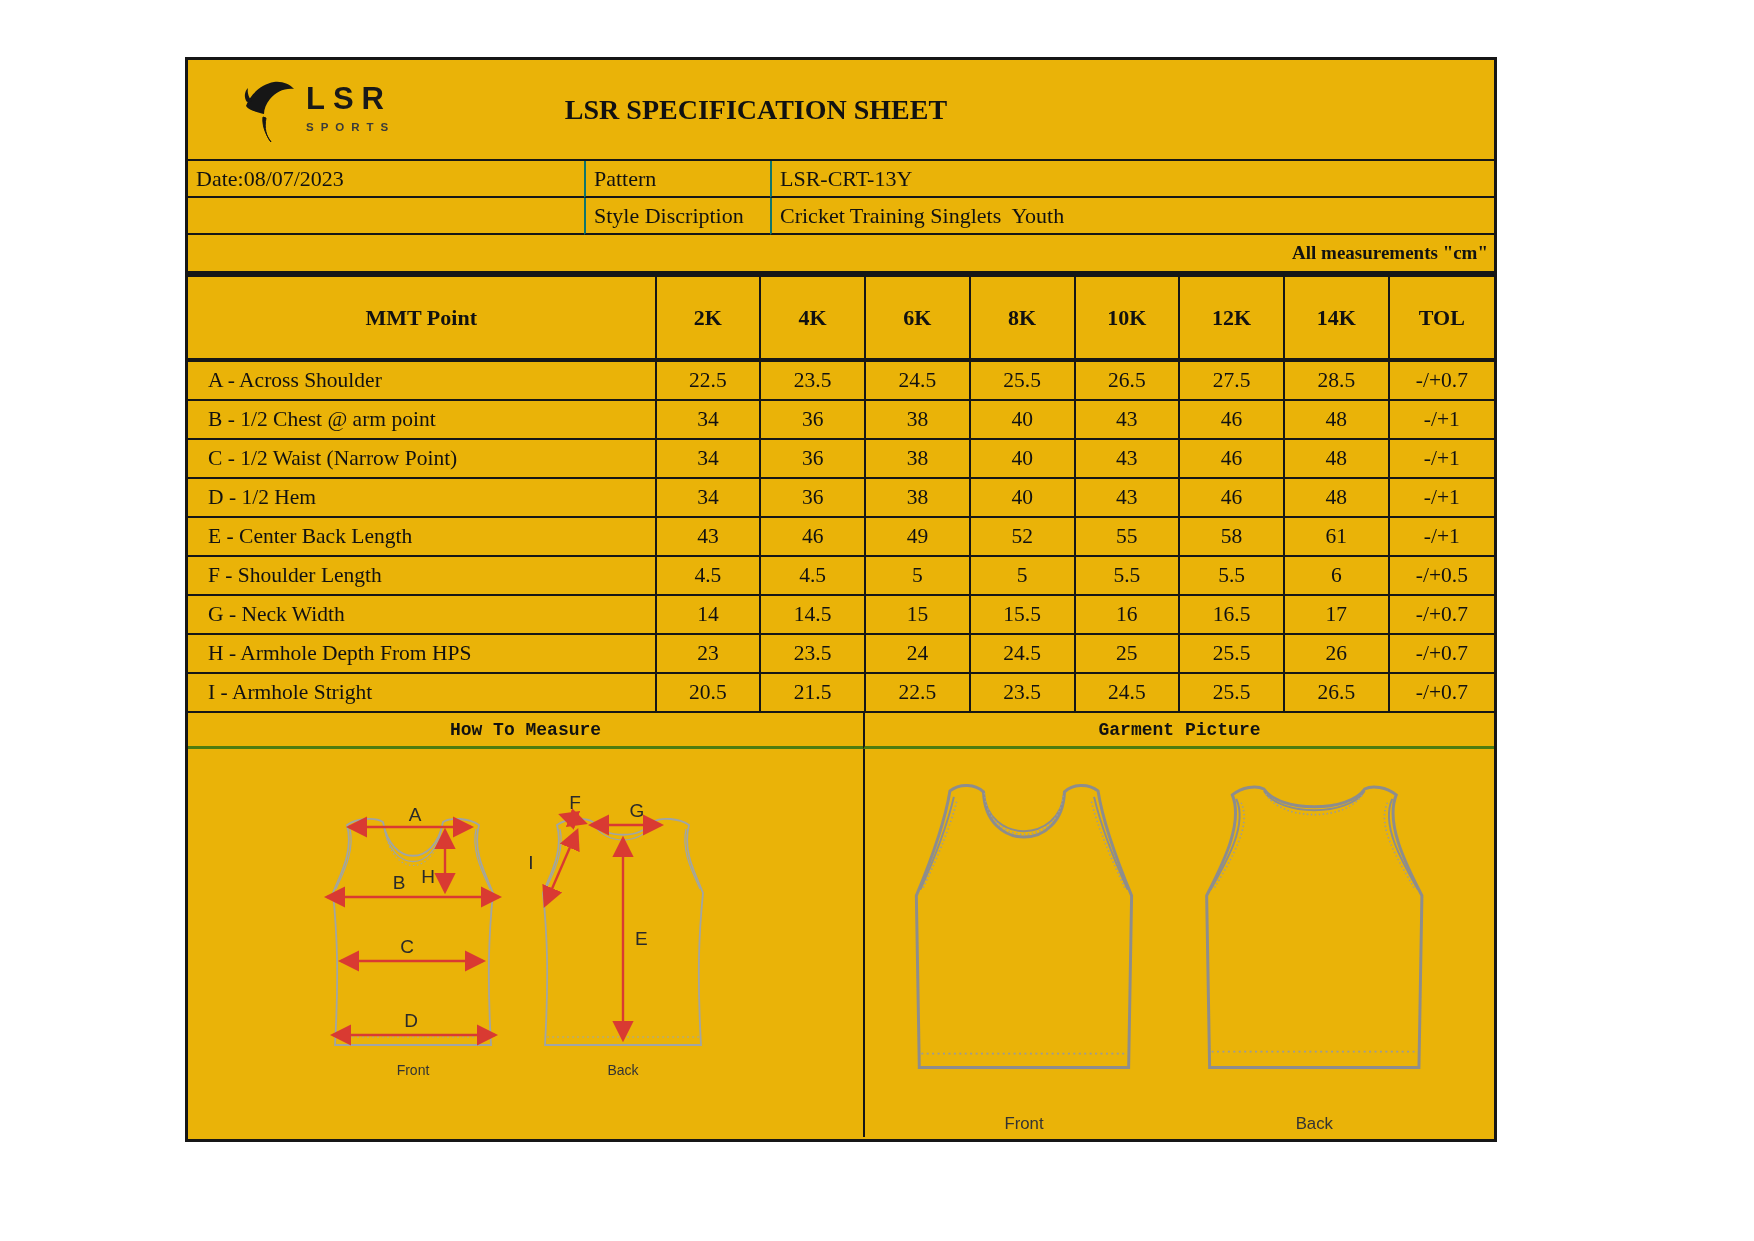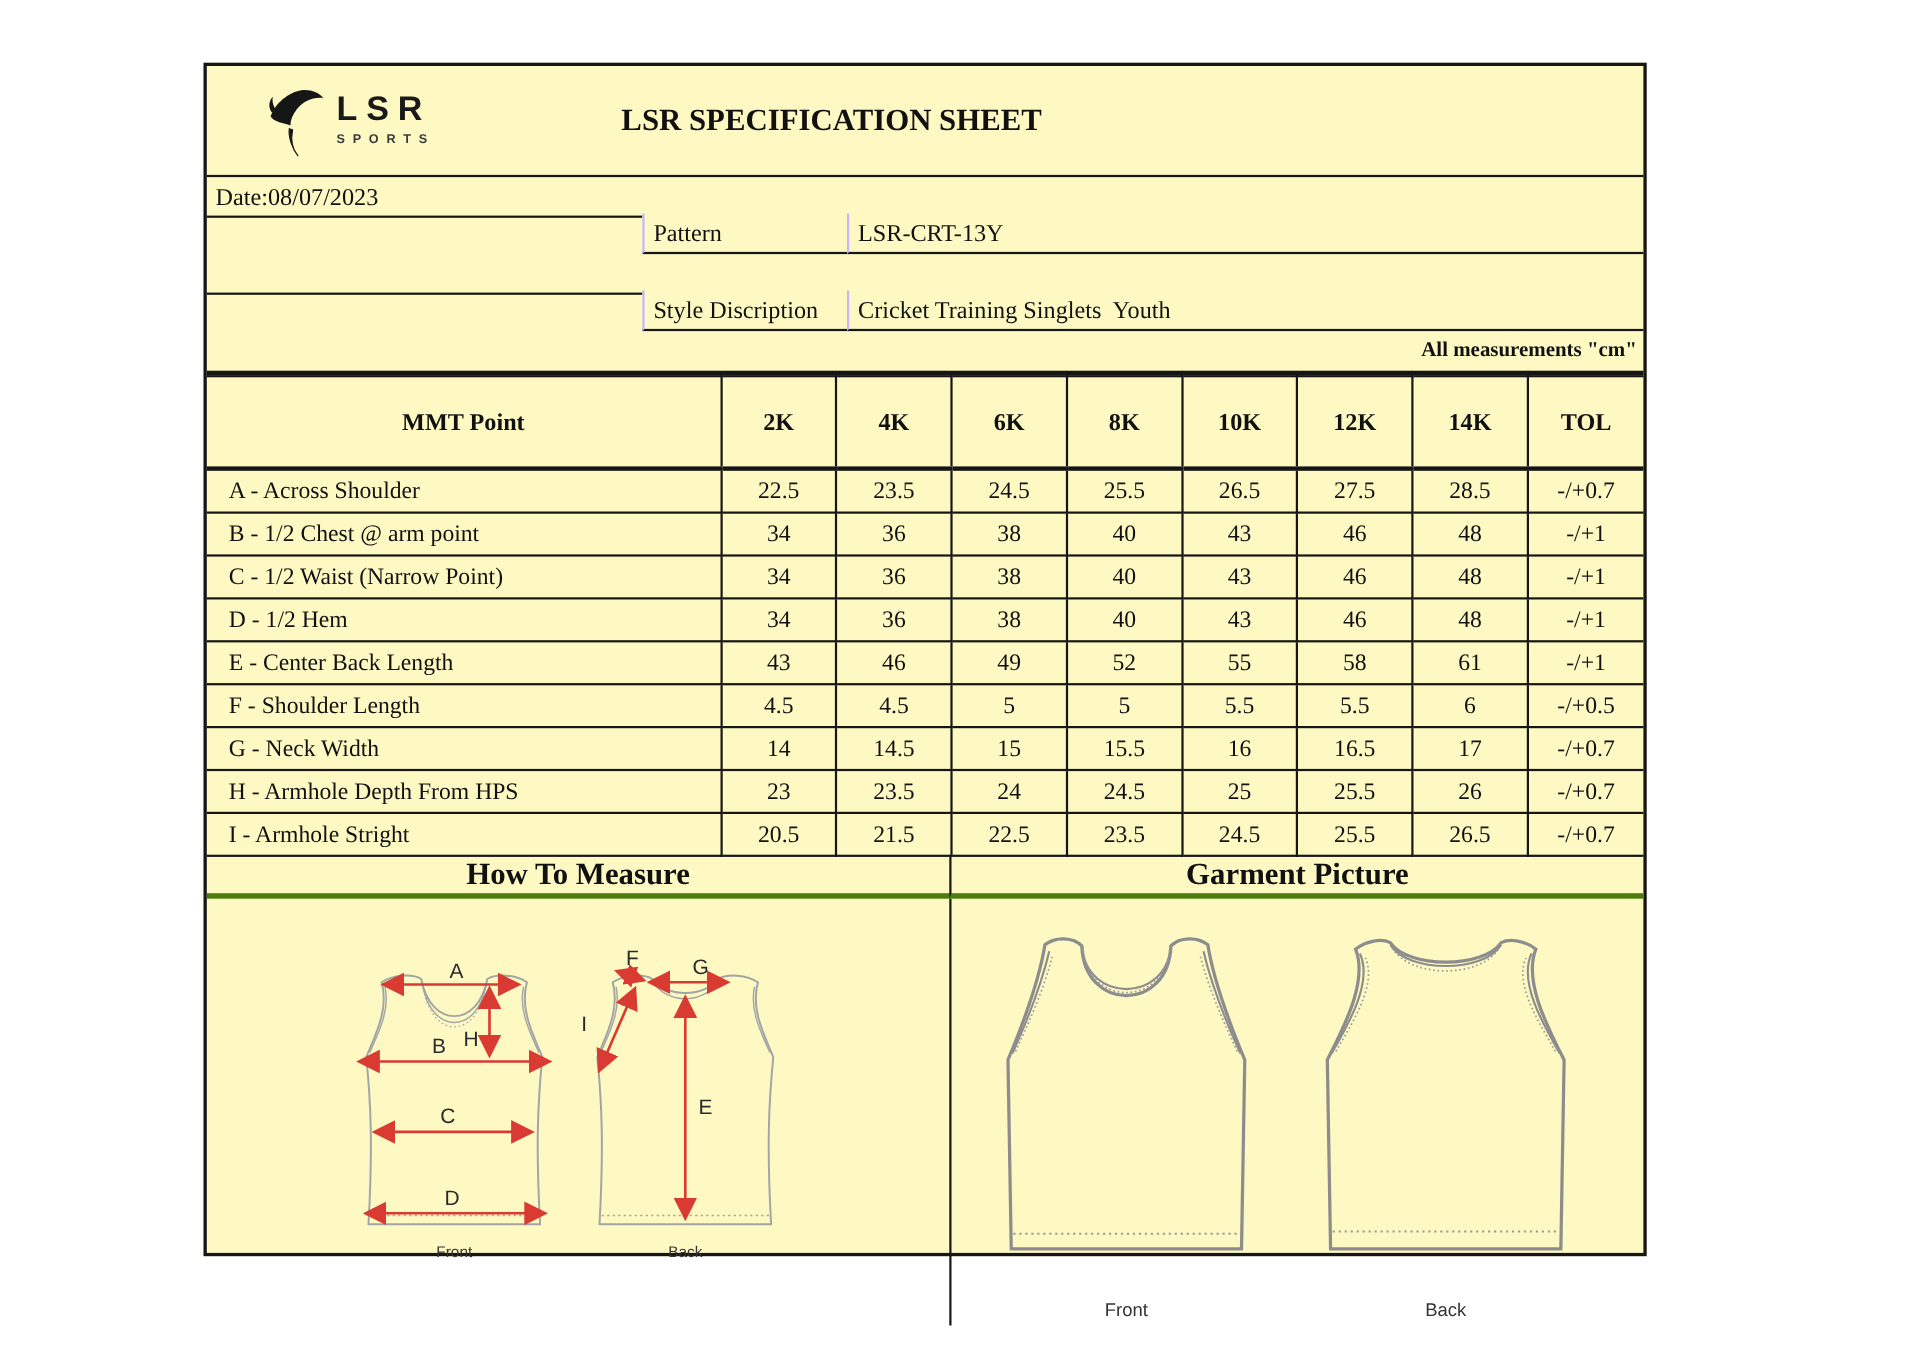--- a/index.html
+++ b/index.html
@@ -1,43 +1,43 @@
 <!DOCTYPE html>
 <html><head>
 <meta charset="utf-8">
 <style>
   html,body{margin:0;padding:0;background:#ffffff;}
   body{width:1754px;height:1241px;position:relative;font-family:"Liberation Serif",serif;color:#111;}
-  .sheet{position:absolute;left:185px;top:57px;width:1312px;height:1085px;border:3px solid #161616;box-sizing:border-box;background:#fef9c3;}
+  .sheet{position:absolute;left:185px;top:57px;width:1312px;height:1085px;border:3px solid #161616;box-sizing:border-box;background:#eab308;}
 
   
   .header-row{height:99px;border-bottom:2px solid #161616;position:relative;}
   .logo{position:absolute;left:52px;top:12px;display:flex;align-items:center;gap:8px;}
   .logo-text{display:flex;flex-direction:column;line-height:1;}
   .logo-lsr{font-family:"Liberation Sans",sans-serif;font-weight:700;font-size:31px;letter-spacing:8px;color:#191919;}
   .logo-sports{font-family:"Liberation Sans",sans-serif;font-weight:600;font-size:11.5px;letter-spacing:7px;color:#3a3a3a;margin-top:8px;margin-left:0;}
   .title{position:absolute;left:568px;top:50%;transform:translate(-50%,-50%);font-size:28px;font-weight:bold;white-space:nowrap;}
 
   
   .info{display:grid;grid-template-columns:396px 186px 1fr;}
   .info > div{border-bottom:2px solid #161616;height:35px;display:flex;align-items:center;font-weight:normal;font-size:22px;padding-left:8px;box-sizing:content-box;white-space:pre;text-align:center;}
-  .info > .c2,.info > .c3{border-left:2px solid #c4b5fd;margin-top:33px;}
+  .info > .c2,.info > .c3{border-left:2px solid #0f766e;}
   .units-row{height:36px;border-bottom:4px solid #161616;display:flex;align-items:center;justify-content:flex-end;font-weight:bold;font-size:19px;padding-right:6px;}
 
   
   table.mmt{width:100%;border-collapse:collapse;table-layout:fixed;}
   table.mmt th{border:2px solid #161616;border-bottom:4px solid #161616;height:79px;font-size:22px;font-weight:bold;text-align:center;margin-left:17px;}
   table.mmt td{border:2px solid #161616;height:35px;font-size:21.5px;text-align:center;vertical-align:middle;}
   table.mmt td.rowlabel{text-align:left;padding-left:20px;}
   table.mmt th:first-child, table.mmt td:first-child{border-left:none;}
   table.mmt th:last-child, table.mmt td:last-child{border-right:none;}
 
   
   .section-titles{display:grid;grid-template-columns:675px 1fr;}
-  .section-titles > div{height:33px;border-bottom:5px solid #4d7c0f;display:flex;align-items:center;justify-content:center;font-weight:bold;font-size:28px;}
+  .section-titles > div{height:33px;border-bottom:3px solid #4d7c0f;display:flex;align-items:center;justify-content:center;font-weight:bold;font-size:18px;font-family:Liberation Mono, monospace;}
   .section-titles > div.right{border-left:2px solid #161616;}
   .drawings{display:grid;grid-template-columns:675px 1fr;height:388px;}
   .drawings > div{position:relative;overflow:hidden;}
   .drawings > div.right{border-left:2px solid #161616;}
   .drawings svg{display:block;width:100%;height:100%;}
 
   .measure-letter{font-family:"Liberation Sans",sans-serif;font-size:19px;fill:#2a2a2a;}
   .fb-label{font-family:"Liberation Sans",sans-serif;font-size:14px;fill:#333;}
   .fb-label-big{font-family:"Liberation Sans",sans-serif;font-size:17px;fill:#333;}
 </style>

